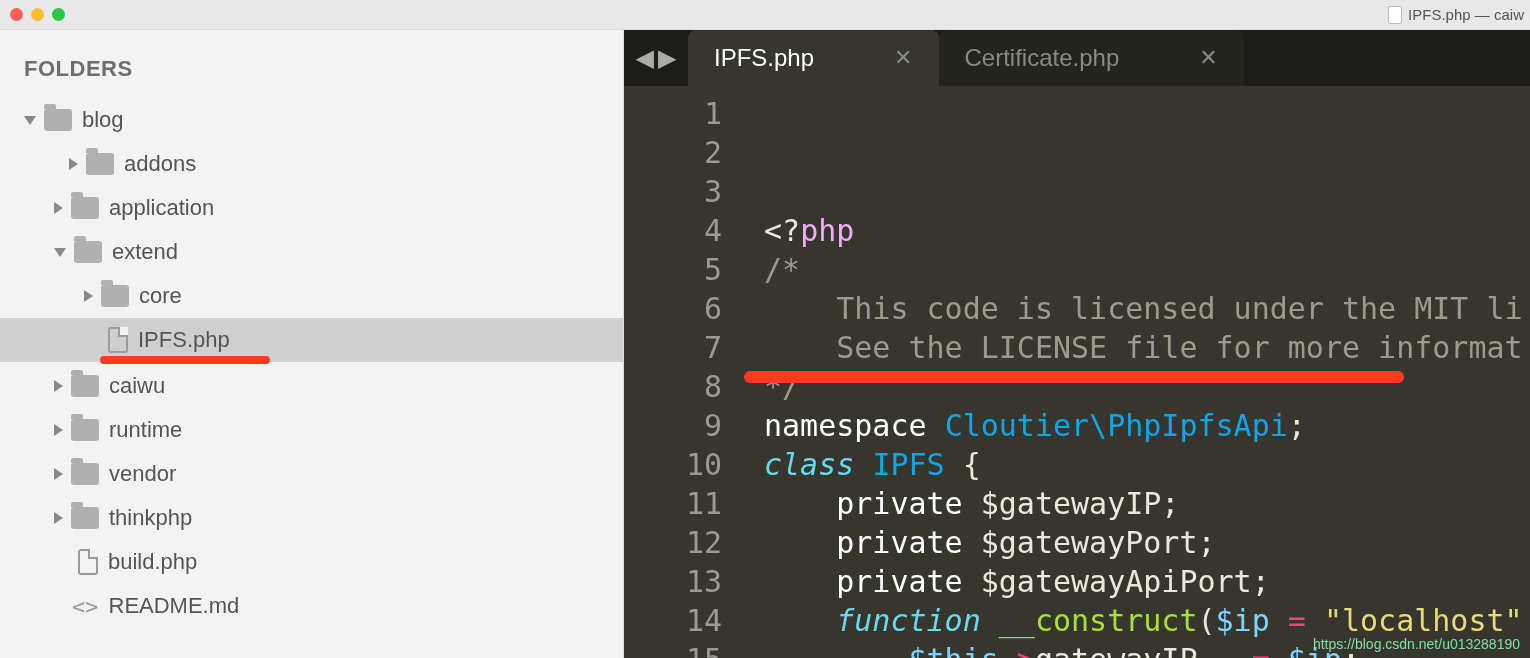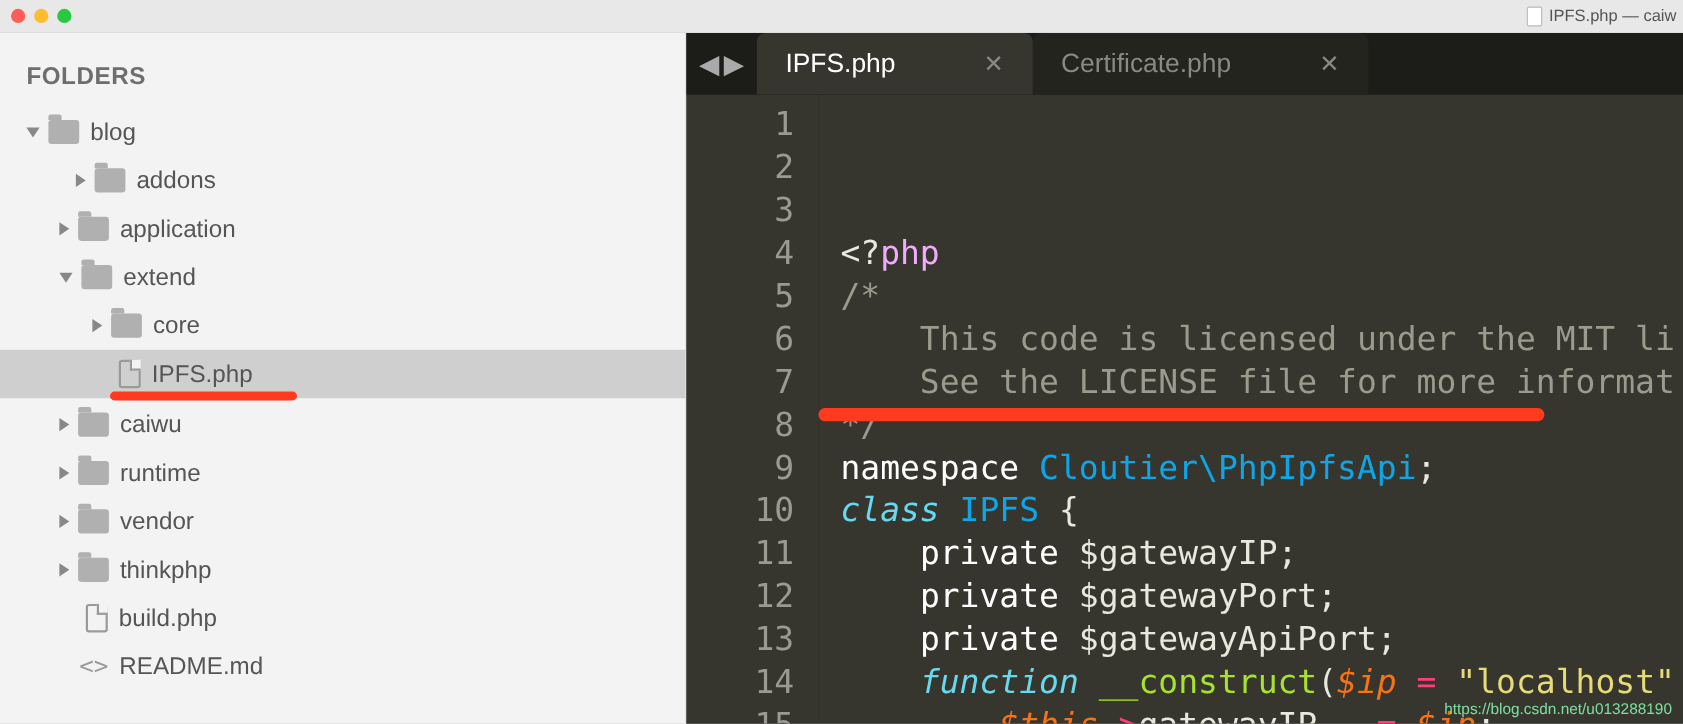--- a/index.html
+++ b/index.html
@@ -103,21 +103,21 @@
   .code {
     flex: 1; background: #36362e; color: #e8e8dd;
     font-family: ui-monospace, Menlo, monospace; font-size: 30px;
     padding-top: 8px; padding-left: 20px; line-height: 39px;
     white-space: pre; position: relative;
   }
   .tok-tag   { color: #f0abfc; }
   .tok-kw    { color: #ffffff; }
   .tok-kw2   { color: #66d9ef; font-style: italic; }
   .tok-cls   { color: #0ea5e9; }
-  .tok-var   { color: #f97316; font-style: italic; }
+  .tok-var   { color: #7dd3fc; }
   .tok-str   { color: #e6db74; }
   .tok-cm    { color: #9a9a8d; }
   .tok-fn    { color: #a6e22e; }
   .tok-op    { color: #ff3e7a; }
   .tok-plain { color: #e8e8dd; }
   .red-under2 {
     position: absolute; left: 0; top: 285px; height: 12px; width: 660px;
     background: #ff3b1f; border-radius: 6px;
   }
   .watermark {

